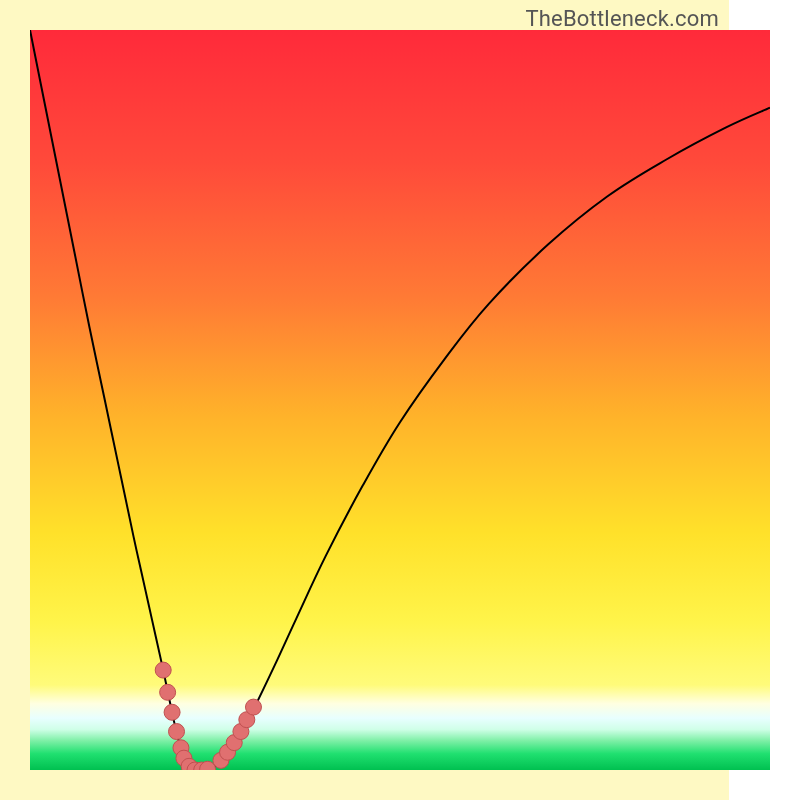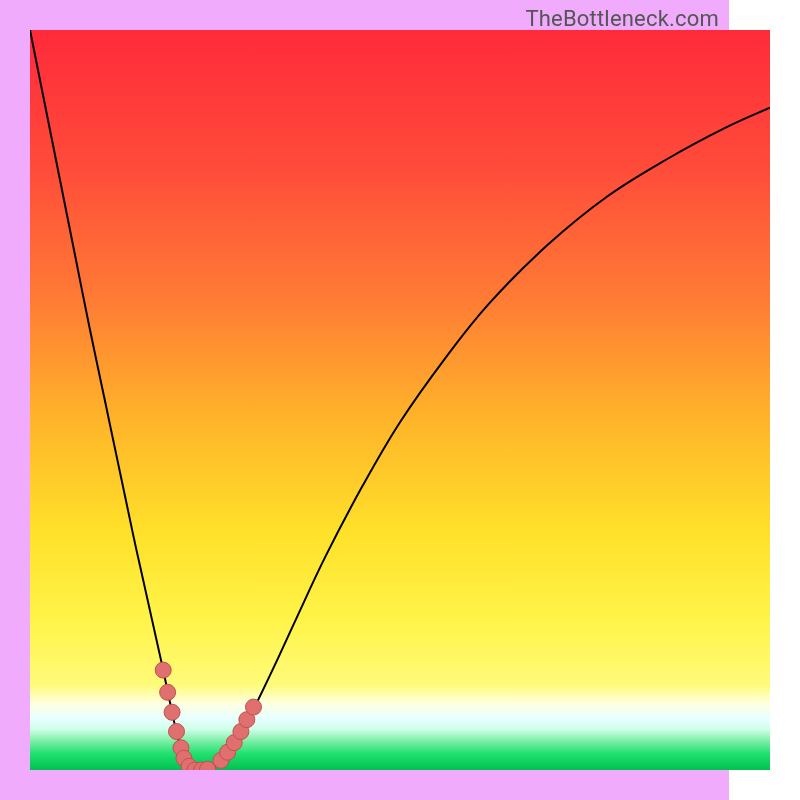--- a/index.html
+++ b/index.html
@@ -7,21 +7,21 @@
     padding: 0;
     width: 800px;
     height: 800px;
     overflow: hidden;
     font-family: -apple-system, BlinkMacSystemFont, "Segoe UI", Roboto, Arial, sans-serif;
   }
   .frame {
     position: relative;
     width: 729px;
     height: 800px;
-    background: #f0abfc;
+    background: #fef9c3;
   }
   .plot-area {
     position: absolute;
     left: 30px;
     top: 30px;
     width: 740px;
     height: 740px;
     overflow: hidden;
   }
   .watermark {

